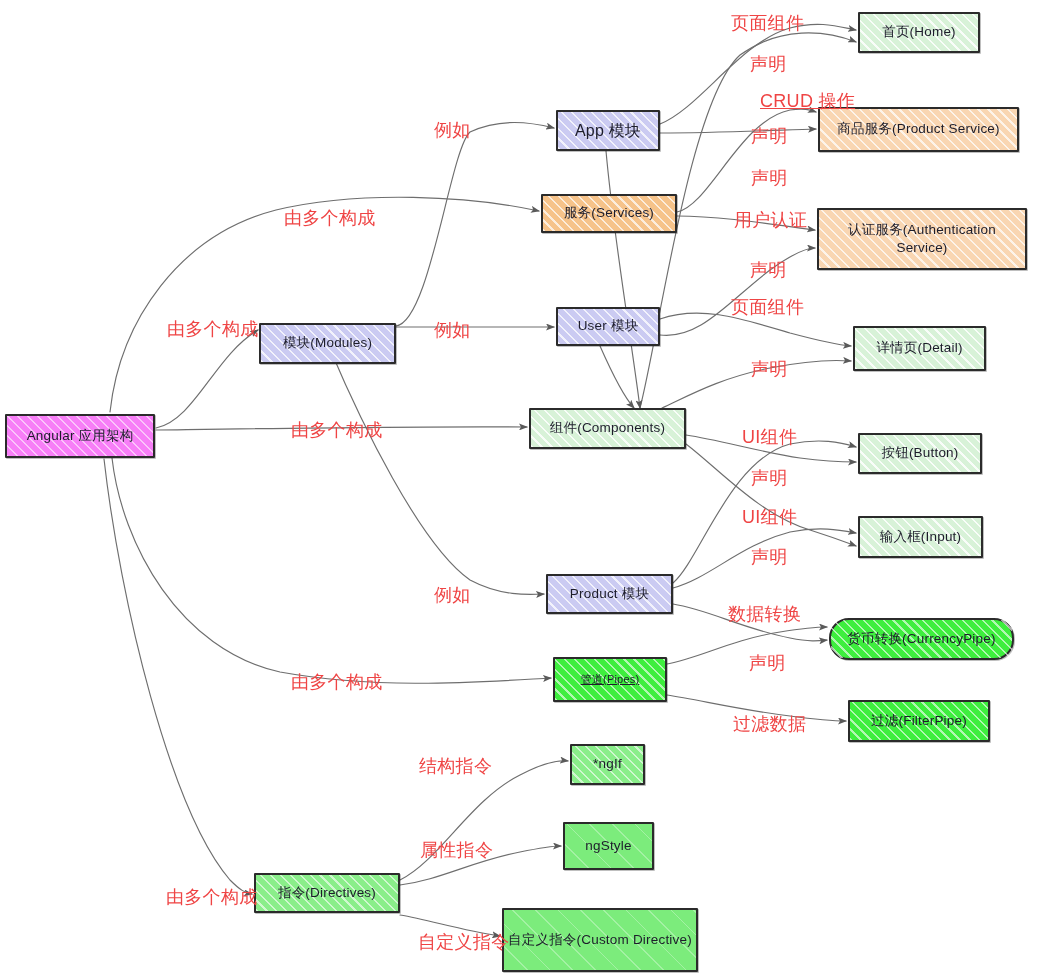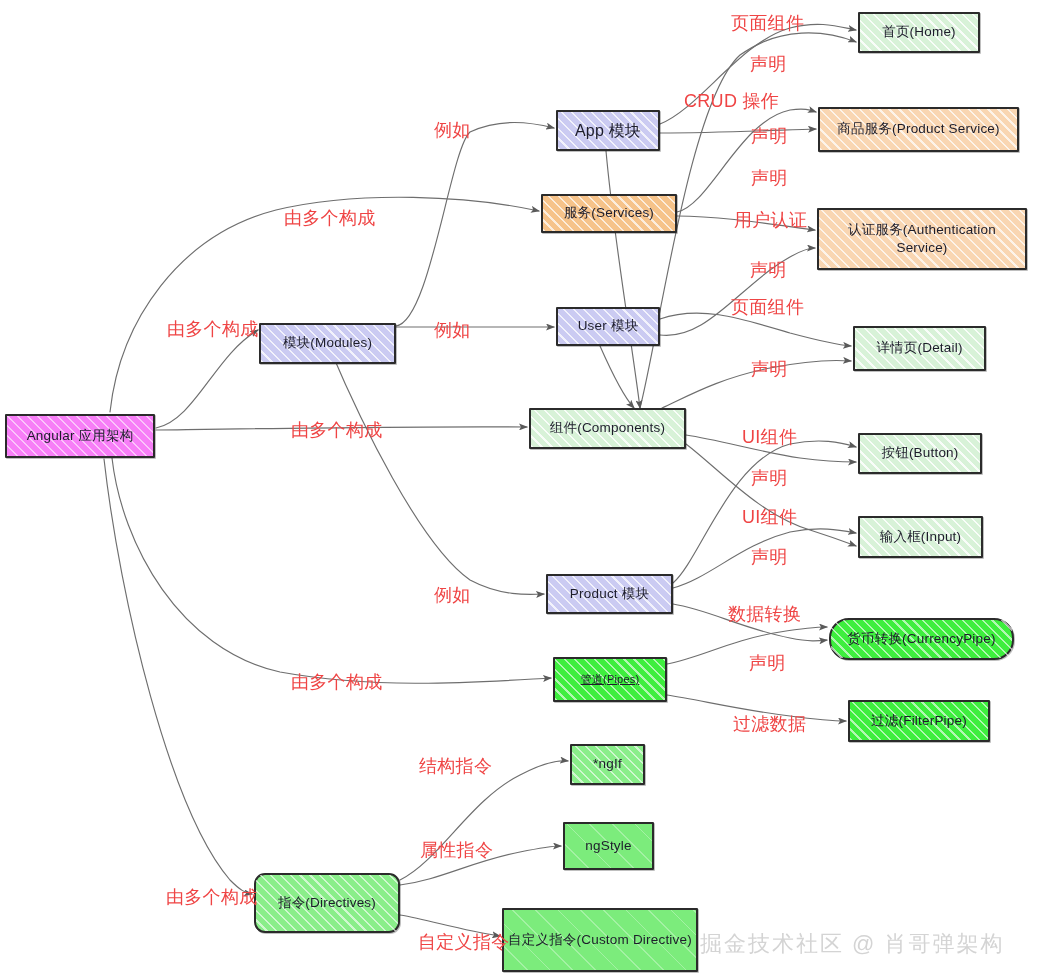--- a/index.html
+++ b/index.html
@@ -175,21 +175,21 @@
       </div>
       <div class="node fill-orange" style="left: 541px; top: 194px; width: 136px; height: 39px; font-size: 13.5px;">
         <span class="node-label">服务(Services)</span>
       </div>
       <div class="node fill-green-pale" style="left: 529px; top: 408px; width: 157px; height: 41px; font-size: 13.5px;">
         <span class="node-label">组件(Components)</span>
       </div>
       <div class="node fill-green-bright" style="left: 553px; top: 657px; width: 114px; height: 45px; font-size: 11px; text-decoration: underline;">
         <span class="node-label">管道(Pipes)</span>
       </div>
-      <div class="node fill-green-mid" style="left: 254px; top: 873px; width: 146px; height: 60px; font-size: 13.5px; border-radius: 11px;">
+      <div class="node fill-green-mid" style="left: 254px; top: 873px; width: 146px; height: 40px; font-size: 13.5px;">
         <span class="node-label">指令(Directives)</span>
       </div>
       <div class="node fill-lavender" style="left: 556px; top: 110px; width: 104px; height: 41px; font-size: 16px;">
         <span class="node-label">App 模块</span>
       </div>
       <div class="node fill-lavender" style="left: 556px; top: 307px; width: 104px; height: 39px; font-size: 13.5px;">
         <span class="node-label">User 模块</span>
       </div>
       <div class="node fill-lavender" style="left: 546px; top: 574px; width: 127px; height: 40px; font-size: 13.5px;">
         <span class="node-label">Product 模块</span>
@@ -224,21 +224,21 @@
       <div class="node fill-green-solid" style="left: 563px; top: 822px; width: 91px; height: 48px; font-size: 13.5px;">
         <span class="node-label">ngStyle</span>
       </div>
       <div class="node fill-green-solid" style="left: 502px; top: 908px; width: 196px; height: 64px; font-size: 13.5px;">
         <span class="node-label">自定义指令(Custom Directive)</span>
       </div>
     </div>
   <div id="edge-labels-layer">
       <div class="edge-label" style="left: 731px; top: 11px;">页面组件</div>
       <div class="edge-label" style="left: 750px; top: 52px;">声明</div>
-      <div class="edge-label" style="left: 684px; top: 89px;">CRUD 操作</div>
+      <div class="edge-label" style="left: 760px; top: 89px; text-decoration: underline;">CRUD 操作</div>
       <div class="edge-label" style="left: 434px; top: 118px;">例如</div>
       <div class="edge-label" style="left: 751px; top: 124px;">声明</div>
       <div class="edge-label" style="left: 751px; top: 166px;">声明</div>
       <div class="edge-label" style="left: 284px; top: 206px;">由多个构成</div>
       <div class="edge-label" style="left: 734px; top: 208px;">用户认证</div>
       <div class="edge-label" style="left: 750px; top: 258px;">声明</div>
       <div class="edge-label" style="left: 731px; top: 295px;">页面组件</div>
       <div class="edge-label" style="left: 167px; top: 317px;">由多个构成</div>
       <div class="edge-label" style="left: 434px; top: 318px;">例如</div>
       <div class="edge-label" style="left: 751px; top: 357px;">声明</div>
@@ -251,14 +251,13 @@
       <div class="edge-label" style="left: 728px; top: 602px;">数据转换</div>
       <div class="edge-label" style="left: 749px; top: 651px;">声明</div>
       <div class="edge-label" style="left: 291px; top: 670px;">由多个构成</div>
       <div class="edge-label" style="left: 733px; top: 712px;">过滤数据</div>
       <div class="edge-label" style="left: 419px; top: 754px;">结构指令</div>
       <div class="edge-label" style="left: 420px; top: 838px;">属性指令</div>
       <div class="edge-label" style="left: 166px; top: 885px;">由多个构成</div>
       <div class="edge-label" style="left: 418px; top: 930px;">自定义指令</div>
     </div>
 
-  <div class="watermark" style="left:700px; top:929px;">掘金技术社区 @ 肖哥弹架构</div>
 </div>
 
 </body></html>

